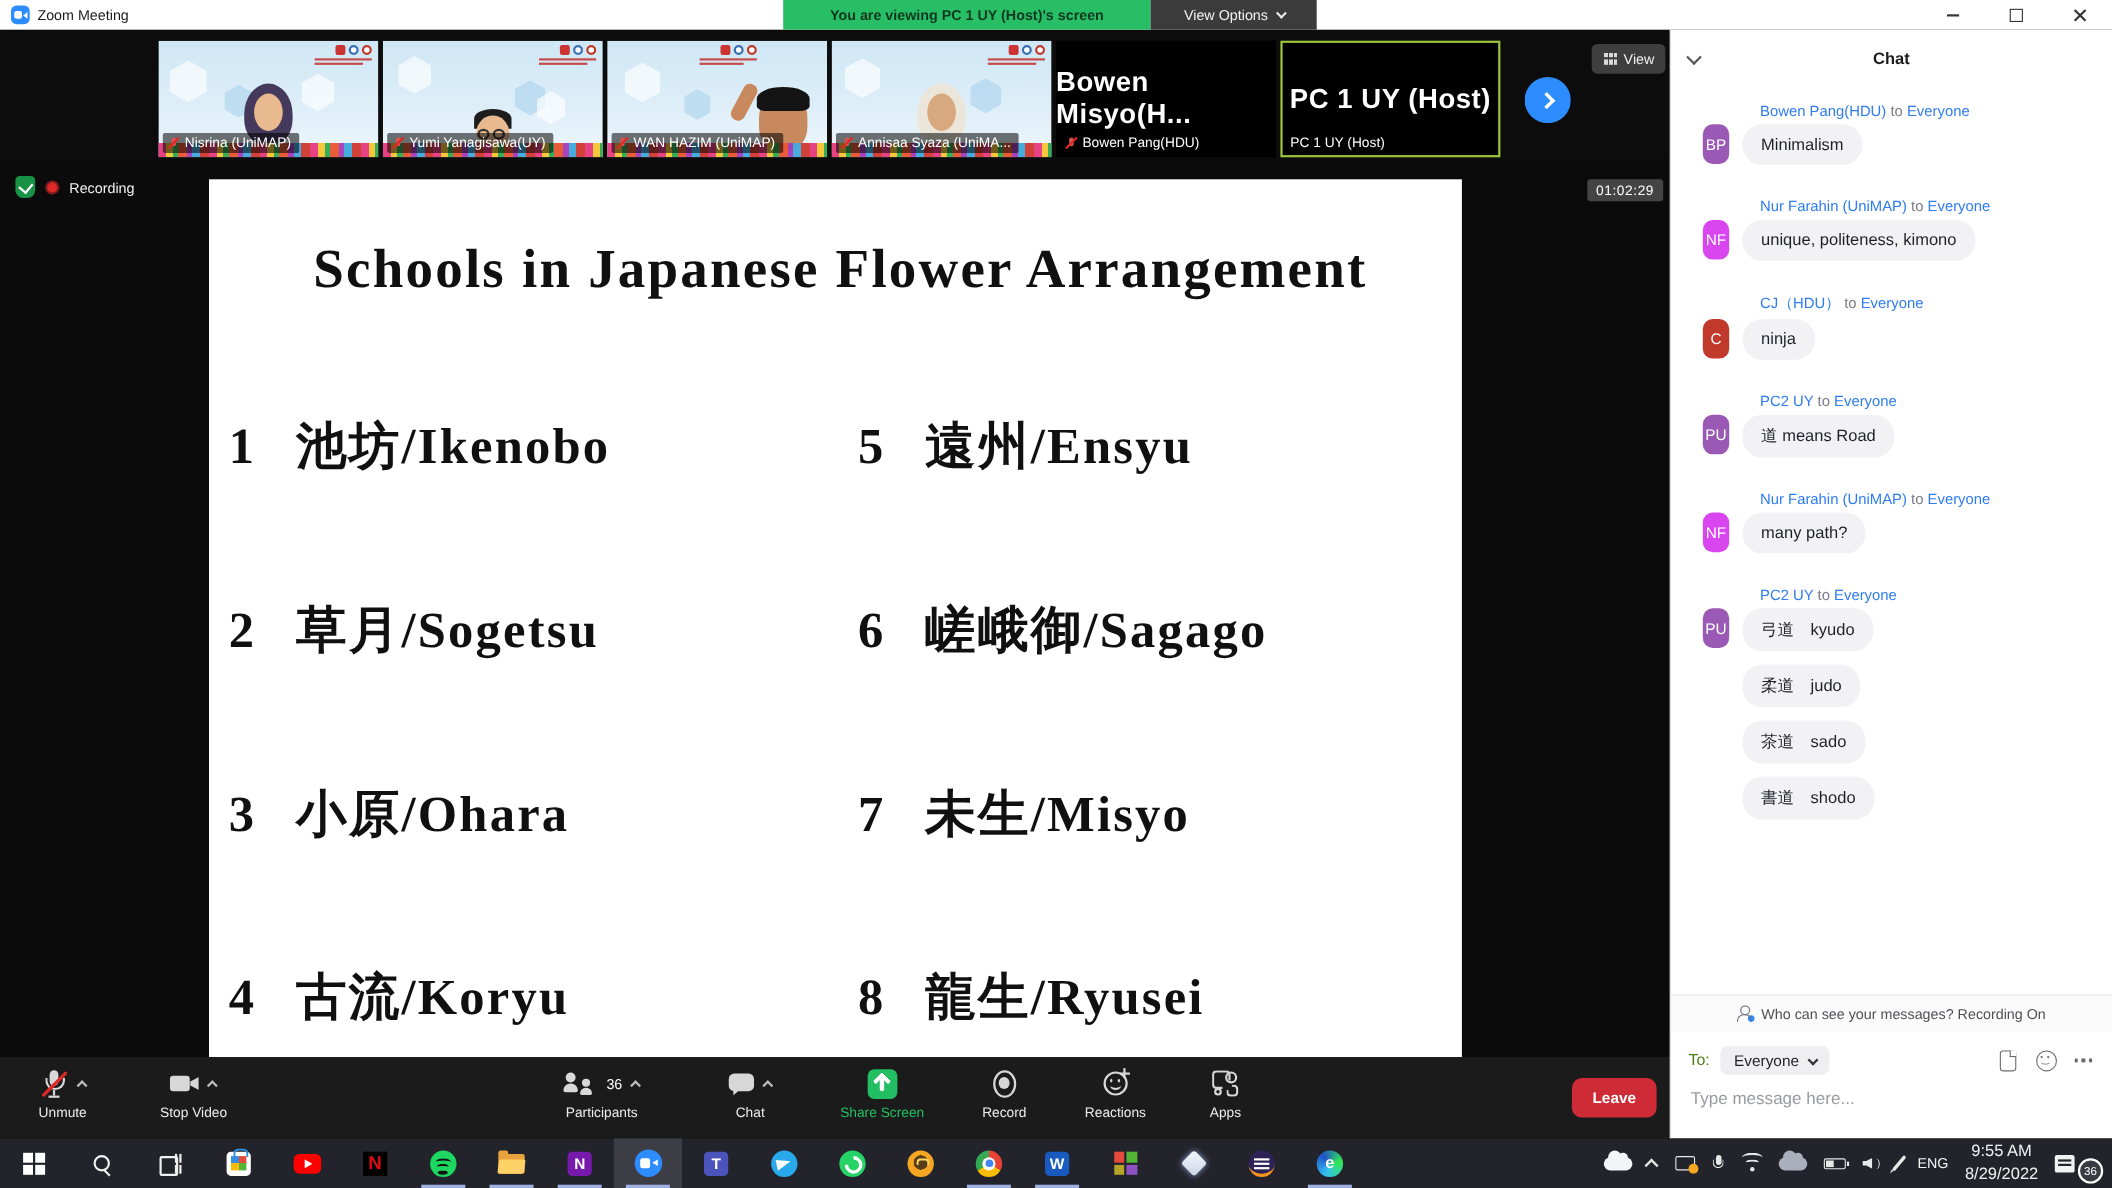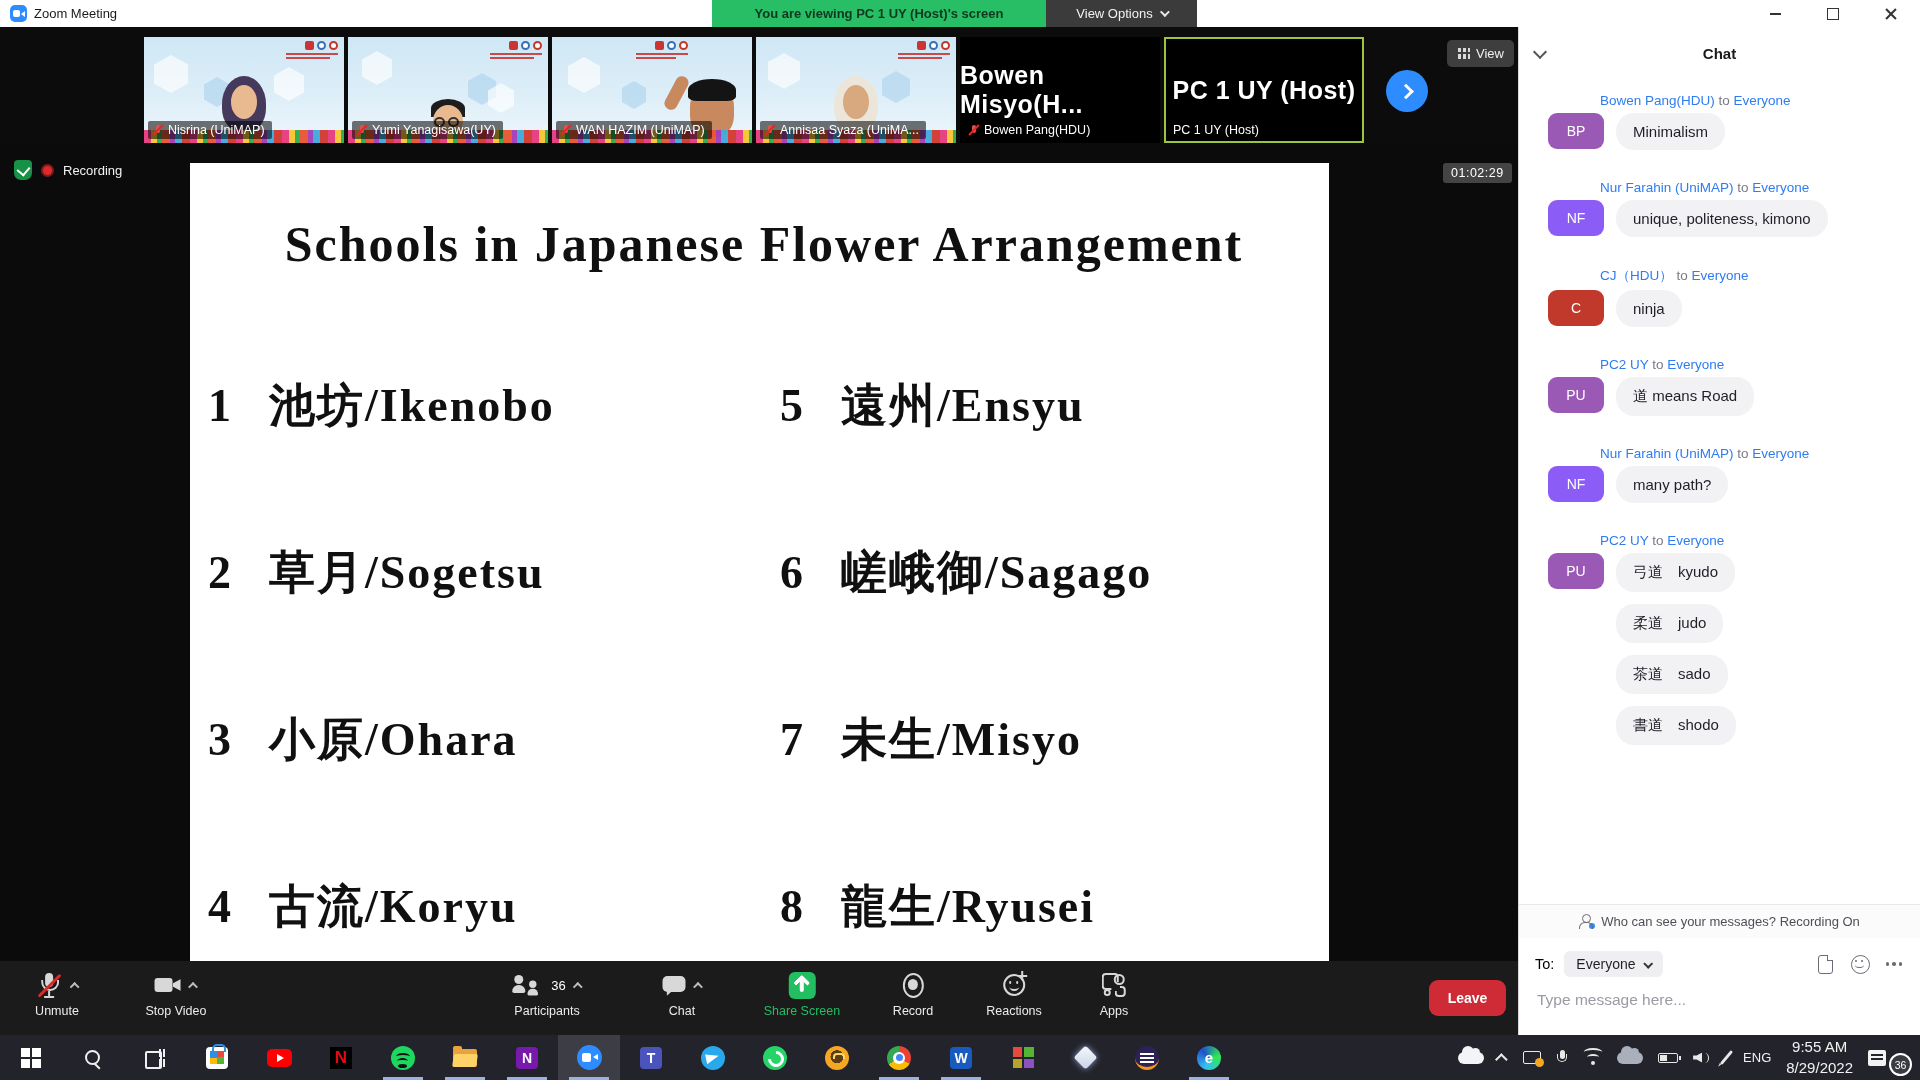--- a/index.html
+++ b/index.html
@@ -97,34 +97,34 @@
   .chat-head { position:relative; height:56px; flex:0 0 auto; }
   .chat-collapse { position:absolute; left:16px; top:20px; width:10px; height:10px;
     border-right:2px solid #555; border-bottom:2px solid #555; transform:rotate(45deg); }
   .chat-title { position:absolute; left:0; right:0; top:18px; text-align:center; font-size:15px; font-weight:bold; color:#1a1a1a; }
   .msgs { flex:1 1 auto; overflow:hidden; padding:10px 16px 0 29px; }
   .msg { margin-bottom:30px; }
   .msg-head { margin-left:52px; margin-bottom:5px; font-size:13.5px; }
   .msg-head .from, .msg-head .dest { color:#2E7CF0; }
   .msg-head .tw { color:#7a7a85; }
   .msg-row { display:flex; align-items:flex-start; gap:12px; }
-  .avatar { flex:0 0 auto; width:56px; height:36px; border-radius:9px; display:flex; align-items:center; justify-content:center;
+  .avatar { flex:0 0 auto; width:24px; height:36px; border-radius:9px; display:flex; align-items:center; justify-content:center;
     color:#fff; font-size:14px; }
-  .av-purple { background:#9B59B6; } .av-teal { background:#8b5cf6; } .av-red { background:#C0392B; }
+  .av-purple { background:#9B59B6; } .av-teal { background:#d946ef; } .av-red { background:#C0392B; }
   .bubbles { display:flex; flex-direction:column; gap:12px; align-items:flex-start; }
   .bubble { background:#F2F2F5; border-radius:18px; padding:10px 17px; font-size:15px; color:#1f1f28; white-space:pre-wrap; }
   .chat-bottom { flex:0 0 auto; }
   .notice { border-top:1px solid #e8e8ea; background:#fbfbfc; padding:9px 0; display:flex; align-items:center; justify-content:center; gap:7px;
     color:#4f4f57; font-size:13px; }
   .ic-person-shield { position:relative; width:15px; height:15px; }
   .ic-person-shield::before { content:""; position:absolute; left:3px; top:0; width:7px; height:7px; border:1.6px solid #6b6b73; border-radius:50%; }
   .ic-person-shield::after { content:""; position:absolute; left:0; top:8px; width:12px; height:6px; border:1.6px solid #6b6b73; border-bottom:none; border-radius:6px 6px 0 0; }
   .ps-dot { position:absolute; right:-1px; bottom:0; width:6px; height:6px; background:#2D8CFF; border-radius:50%; }
   .to-row { display:flex; align-items:center; padding:13px 16px 0 16px; }
-  .to-label { font-size:14.5px; color:#000000; margin-right:10px; }
+  .to-label { font-size:14.5px; color:#4d7c0f; margin-right:10px; }
   .to-pill { background:#EFEFF2; border-radius:6px; padding:5px 12px; font-size:14px; color:#1f1f28; display:flex; align-items:center; gap:8px; }
   .pill-chev { width:7px; height:7px; border-right:2px solid #333; border-bottom:2px solid #333; transform:rotate(45deg) translateY(-1px); }
   .to-spacer { flex:1; }
   .ic-file { width:15px; height:19px; border:1.7px solid #6b6b73; border-radius:3px; position:relative; margin-right:18px; }
   .ic-file::after { content:""; position:absolute; right:-1px; top:-1px; width:5px; height:5px; background:#fff; border-left:1.7px solid #6b6b73; border-bottom:1.7px solid #6b6b73; }
   .ic-smiley { width:19px; height:19px; border:1.7px solid #6b6b73; border-radius:50%; position:relative; margin-right:16px; }
   .ic-smiley::before { content:""; position:absolute; left:3.5px; top:4.5px; width:2.4px; height:2.4px; background:#6b6b73; border-radius:50%; box-shadow:6px 0 0 #6b6b73; }
   .ic-smiley::after { content:""; position:absolute; left:3.5px; top:5px; width:8.5px; height:6px; border-bottom:1.7px solid #6b6b73; border-radius:50%; }
   .ic-more { display:flex; gap:3px; margin-right:2px; }
   .ic-more i { width:3.5px; height:3.5px; border-radius:50%; background:#6b6b73; }

